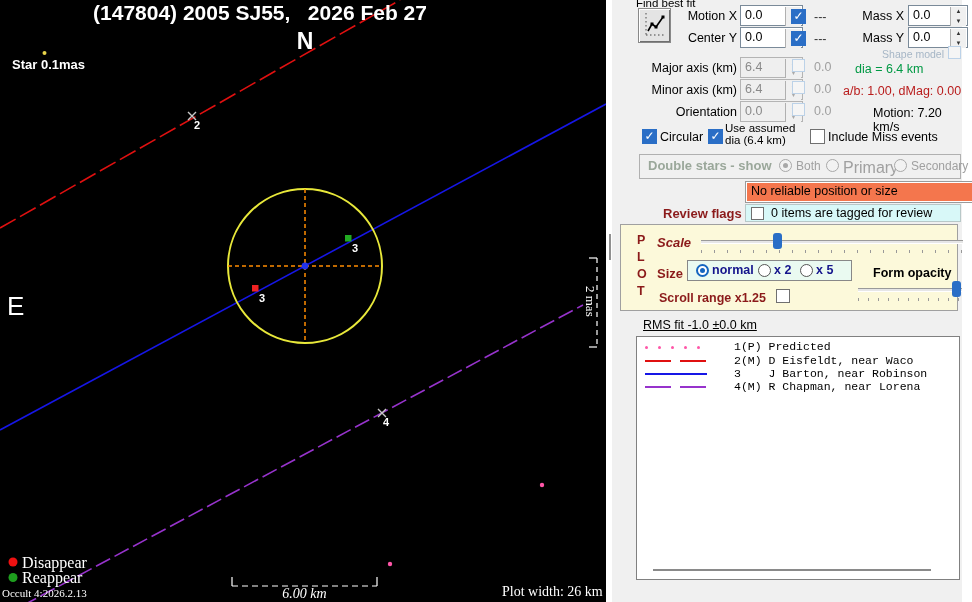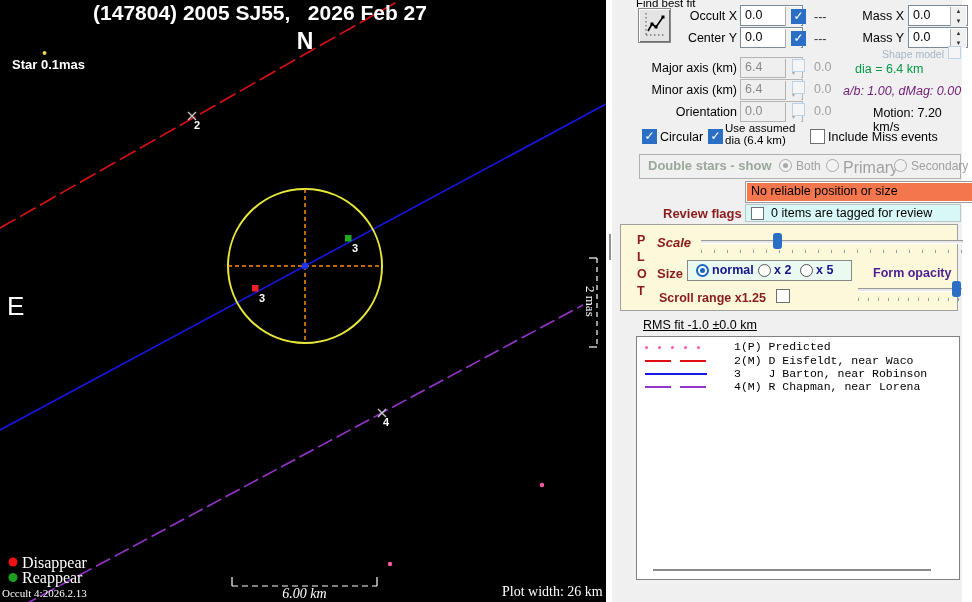--- a/index.html
+++ b/index.html
@@ -125,21 +125,21 @@
     <div class="abs btn" style="left:26px;top:8px;width:31px;height:33px;">
       <svg width="29" height="31" viewBox="0 0 29 31">
         <path d="M7 4 V26 M7 26 H26" stroke="#777" stroke-width="1.4" stroke-dasharray="1.5 2.5" fill="none"></path>
         <polyline points="9,22 13,15 17,18 24,8" stroke="#000" stroke-width="1.6" fill="none"></polyline>
         <rect x="11.5" y="13.5" width="3" height="3" fill="#000"></rect>
           <rect x="15.5" y="16.5" width="3" height="3" fill="#000"></rect>
           <rect x="22.5" y="6.5" width="3" height="3" fill="#000"></rect>
       </svg>
     </div>
 
-    <div class="abs rlabel" style="left:53px;top:9px;width:72px;">Occult X</div>
+    <div class="abs rlabel" style="left:53px;top:9px;width:72px;">Motion X</div>
     <div class="abs tb" style="left:128px;top:5px;width:57px;">
       <span class="val">0.0</span>
       <span class="spin">
           <div>▲</div>
           <div>▼</div>
         </span>
     </div>
     <div class="abs cb checked" style="left:179px;top:9px;"></div>
     <div class="abs" style="left:202px;top:10px;color:#333;">---</div>
     <div class="abs rlabel" style="left:230px;top:9px;width:62px;">Mass X</div>
@@ -188,21 +188,21 @@
     <div class="abs rlabel" style="left:25px;top:83px;width:100px;">Minor axis (km)</div>
     <div class="abs tb dis" style="left:128px;top:79px;width:57px;">
       <span class="val">6.4</span>
       <span class="spin">
           <div>▲</div>
           <div>▼</div>
         </span>
     </div>
     <div class="abs cb dis" style="left:180px;top:81px;"></div>
     <div class="abs graytext" style="left:202px;top:82px;">0.0</div>
-    <div class="abs" style="left:231px;top:84px;color:#701a75;font-style:italic;">a/b: 1.00, dMag: 0.00</div>
+    <div class="abs" style="left:231px;top:84px;color:#b91c1c;">a/b: 1.00, dMag: 0.00</div>
 
     <div class="abs rlabel" style="left:25px;top:105px;width:100px;">Orientation</div>
     <div class="abs tb dis" style="left:128px;top:101px;width:57px;">
       <span class="val">0.0</span>
       <span class="spin">
           <div>▲</div>
           <div>▼</div>
         </span>
     </div>
     <div class="abs cb dis" style="left:180px;top:103px;"></div>
@@ -254,21 +254,21 @@
 
       <div class="abs darkred" style="left:36px;top:41px;font-size:13px;">Size</div>
       <div class="abs" style="left:66px;top:35px;width:165px;height:21px;background:#eafaf1;border:1px solid #888;box-sizing:border-box;">
         <div class="abs radio sel" style="left:8px;top:3px;"></div>
         <div class="abs" style="left:24px;top:2px;font-weight:bold;color:#14148c;font-size:12.5px;">normal</div>
         <div class="abs radio" style="left:70px;top:3px;border:1px solid #555;background:#fff;"></div>
         <div class="abs" style="left:86px;top:2px;font-weight:bold;color:#14148c;font-size:12.5px;">x 2</div>
         <div class="abs radio" style="left:112px;top:3px;border:1px solid #555;background:#fff;"></div>
         <div class="abs" style="left:128px;top:2px;font-weight:bold;color:#14148c;font-size:12.5px;">x 5</div>
       </div>
-      <div class="abs" style="left:252px;top:41px;font-weight:bold;color:#4c1d95;font-size:12.5px;">Form opacity</div>
+      <div class="abs" style="left:252px;top:41px;font-weight:bold;color:#000000;font-size:12.5px;">Form opacity</div>
 
       <div class="abs darkred" style="left:38px;top:66px;font-size:12.5px;">Scroll range x1.25</div>
       <div class="abs cb un" style="left:155px;top:64px;width:14px;height:14px;"></div>
       <div class="abs track" style="left:237px;top:63px;width:104px;"></div>
       <div class="abs thumb" style="left:331px;top:56px;"></div>
       <div class="abs ticks" style="left:237px;top:73px;width:104px;background:repeating-linear-gradient(90deg,#999 0 1px,transparent 1px 10px);"></div>
     </div>
 
     <div class="abs" style="left:31px;top:318px;text-decoration:underline;">RMS fit -1.0 ±0.0 km</div>
     <div class="abs" style="left:24px;top:336px;width:324px;height:244px;background:#fff;border:1px solid #808080;box-sizing:border-box;">

